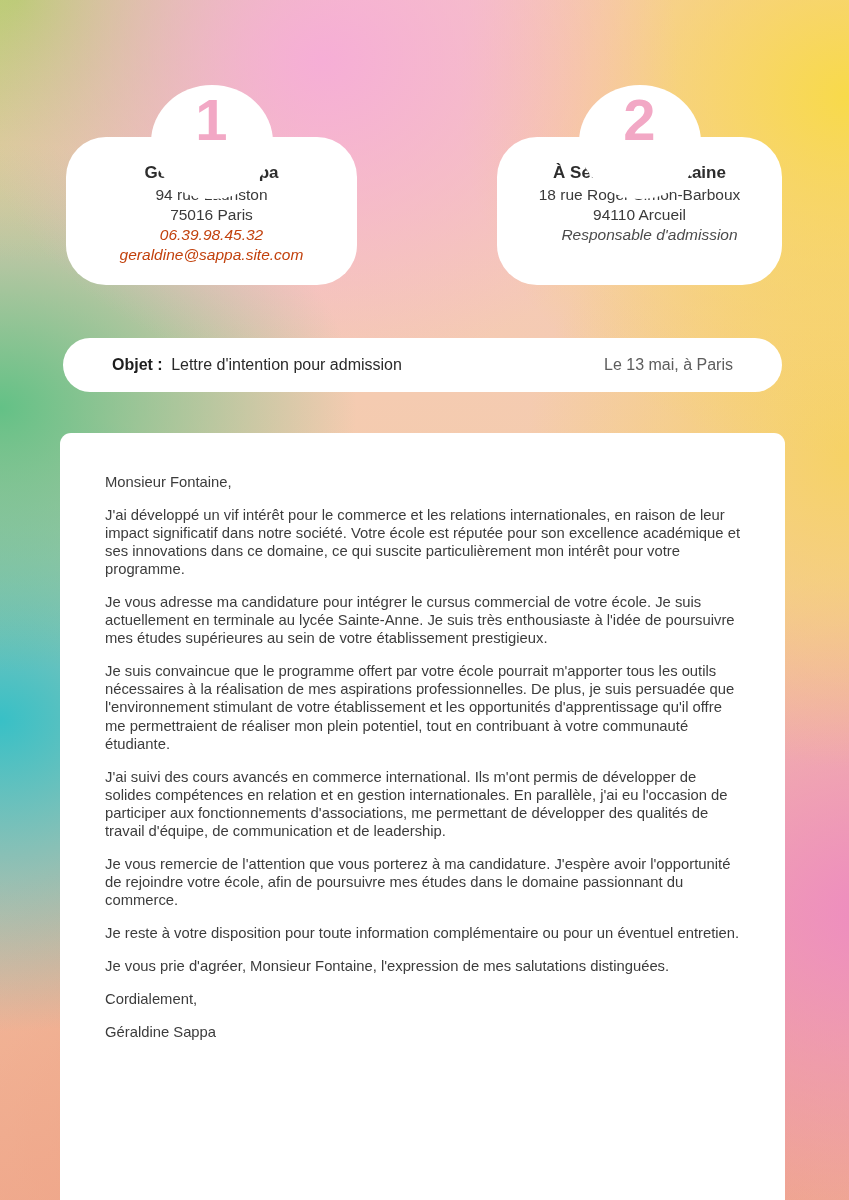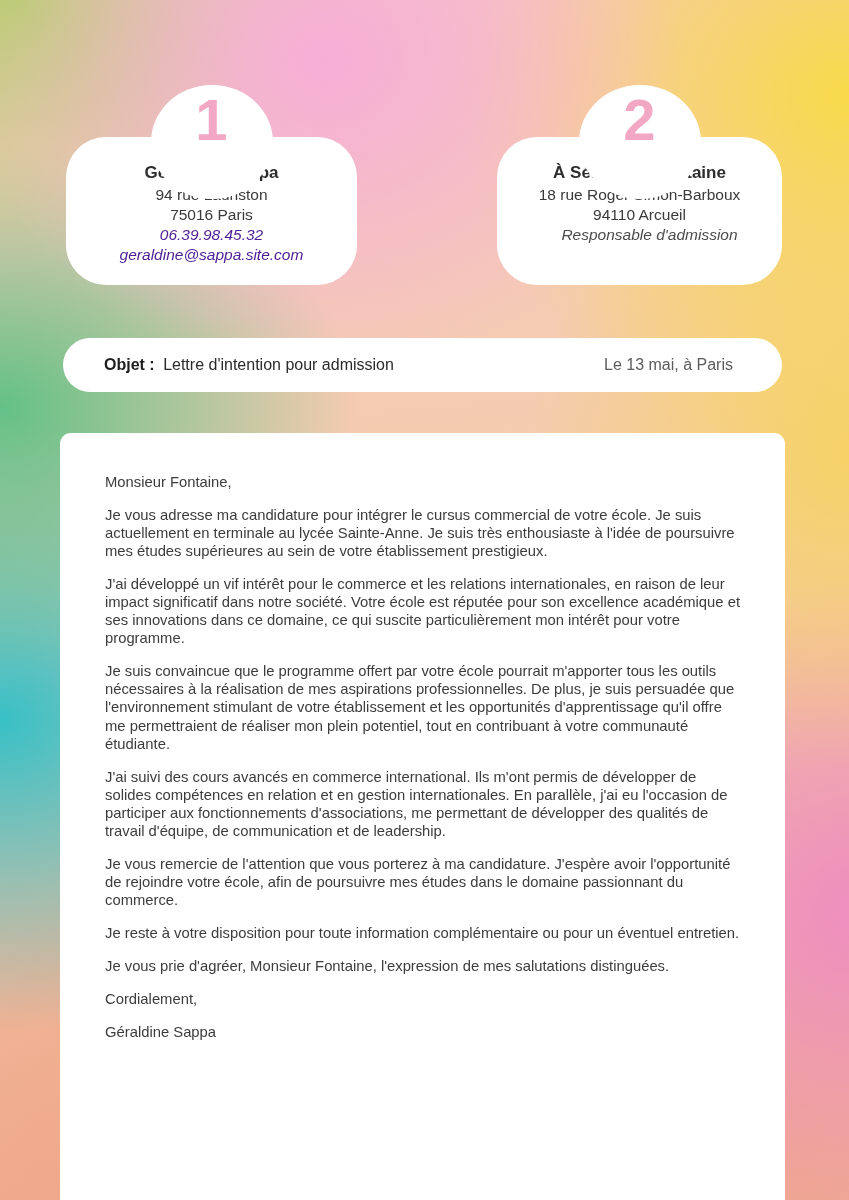--- a/index.html
+++ b/index.html
@@ -48,37 +48,37 @@
     left: 0; right: 0; top: 6px;
     font-size: 58px;
     font-weight: bold;
     line-height: 1;
     color: #f2a8c5;
     text-align: center;
   }
   .cloud-card p { margin: 0; line-height: 20px; }
   .cc-name { font-size: 17px; font-weight: bold; color: #2d2d2d; margin-bottom: 2px !important; }
   .cc-line { font-size: 15.5px; color: #3a3a3a; }
-  .italic-light { font-style: italic; color: #4c1d95; }
+  .italic-light { font-style: italic; color: #c2410c; }
   .italic-dark  { font-style: italic; color: #4b4b4b; padding-left: 20px; }
 
   
   .subject-bar {
     position: absolute;
     left: 63px; top: 338px;
     width: 719px; height: 54px;
     background: #ffffff;
     border-radius: 27px;
     box-sizing: border-box;
     padding: 0 33px;
     display: flex;
     align-items: center;
     justify-content: space-between;
   }
-  .subject-left { margin: 8px; font-size: 16px; color: #2a2a2a; }
+  .subject-left { margin: 16px; font-size: 16px; color: #2a2a2a; }
   .subject-left strong { color: #1e1e1e; margin-right: 4px; }
   .date-place { margin: 16px; font-size: 16px; color: #5d5d5d; }
 
   
   .letter-card {
     position: absolute;
     left: 60px; top: 433px;
     width: 725px; height: 846px;
     background: #ffffff;
     border-radius: 11px;
@@ -121,22 +121,22 @@
   <div class="subject-bar">
     <p class="subject-left">
       <strong>Objet :</strong>
       <span>Lettre d'intention pour admission</span>
     </p>
     <p class="date-place">Le 13 mai, à Paris</p>
   </div>
 
   <main class="letter-card">
     <p>Monsieur Fontaine,</p>
+    <p>J'ai développé un vif intérêt pour le commerce et les relations internationales, en raison de leur impact significatif dans notre société. Votre école est réputée pour son excellence académique et ses innovations dans ce domaine, ce qui suscite particulièrement mon intérêt pour votre programme.</p>
     <p>Je vous adresse ma candidature pour intégrer le cursus commercial de votre école. Je suis actuellement en terminale au lycée Sainte-Anne. Je suis très enthousiaste à l'idée de poursuivre mes études supérieures au sein de votre établissement prestigieux.</p>
-    <p>J'ai développé un vif intérêt pour le commerce et les relations internationales, en raison de leur impact significatif dans notre société. Votre école est réputée pour son excellence académique et ses innovations dans ce domaine, ce qui suscite particulièrement mon intérêt pour votre programme.</p>
     <p>Je suis convaincue que le programme offert par votre école pourrait m'apporter tous les outils nécessaires à la réalisation de mes aspirations professionnelles. De plus, je suis persuadée que l'environnement stimulant de votre établissement et les opportunités d'apprentissage qu'il offre me permettraient de réaliser mon plein potentiel, tout en contribuant à votre communauté étudiante.</p>
     <p>J'ai suivi des cours avancés en commerce international. Ils m'ont permis de développer de solides compétences en relation et en gestion internationales. En parallèle, j'ai eu l'occasion de participer aux fonctionnements d'associations, me permettant de développer des qualités de travail d'équipe, de communication et de leadership.</p>
     <p>Je vous remercie de l'attention que vous porterez à ma candidature. J'espère avoir l'opportunité de rejoindre votre école, afin de poursuivre mes études dans le domaine passionnant du commerce.</p>
     <p>Je reste à votre disposition pour toute information complémentaire ou pour un éventuel entretien.</p>
     <p>Je vous prie d'agréer, Monsieur Fontaine, l'expression de mes salutations distinguées.</p>
     <p>Cordialement,</p>
     <p>Géraldine Sappa</p>
   </main>
 
 </div>

